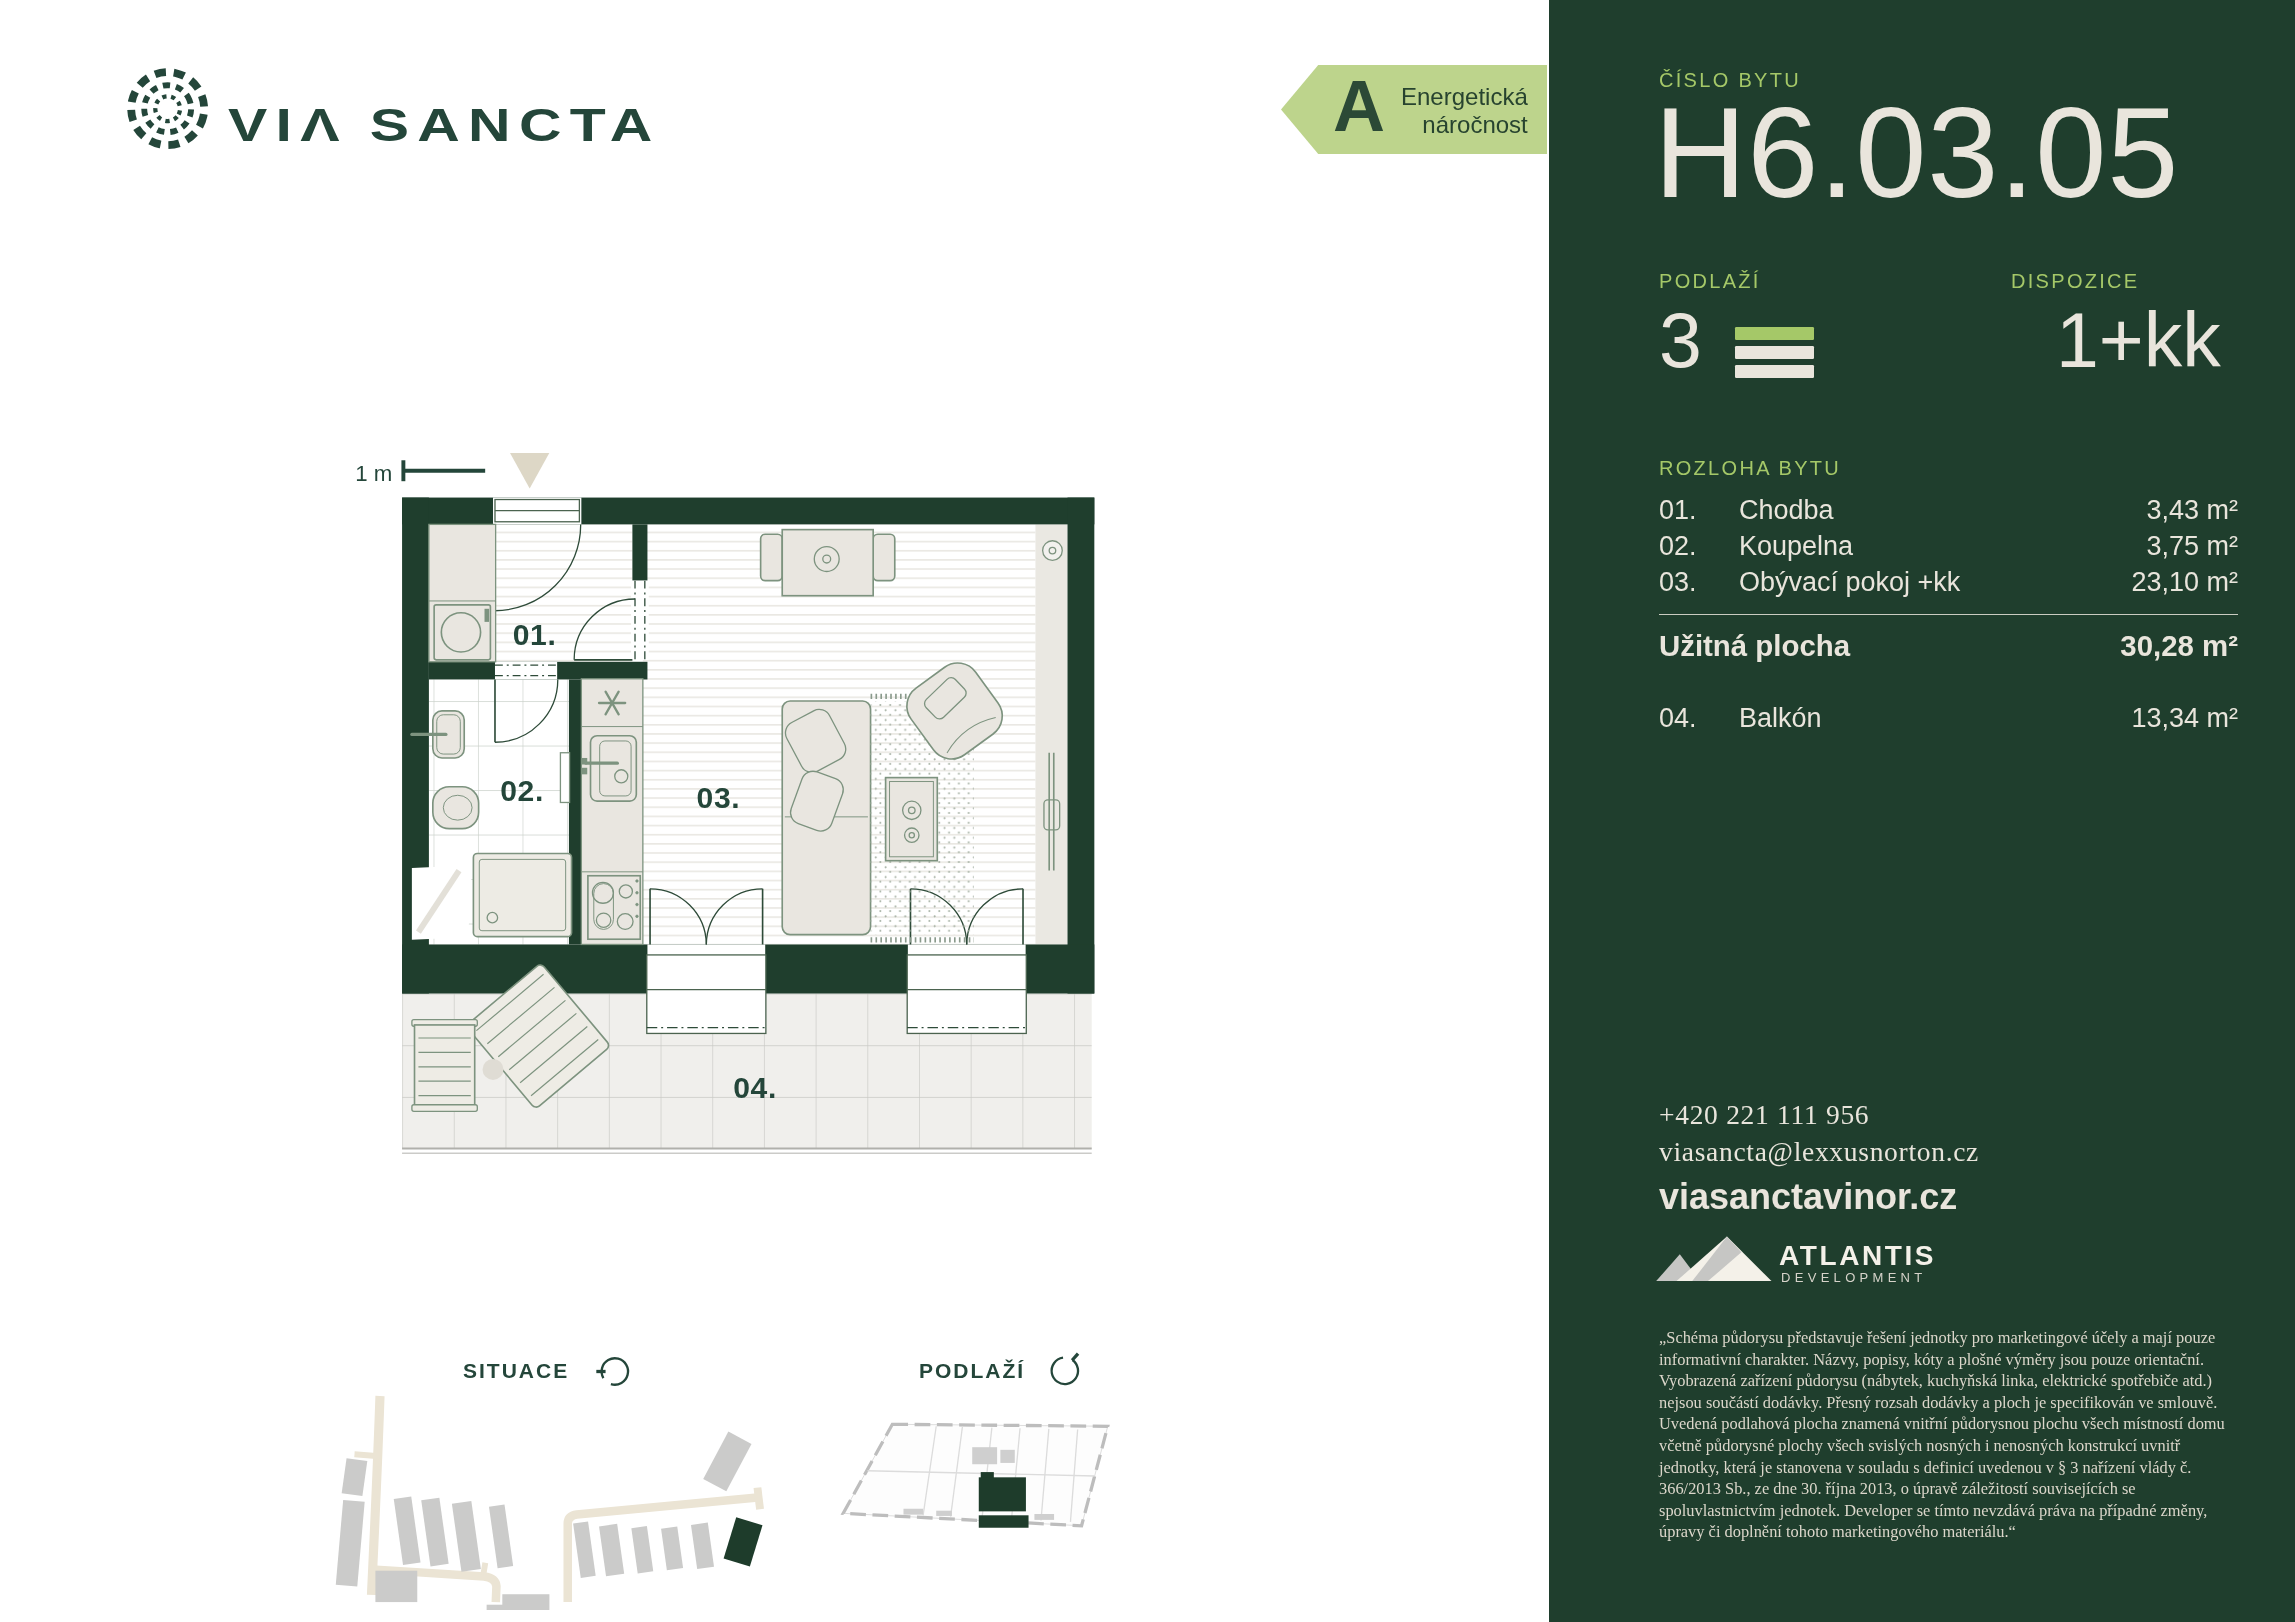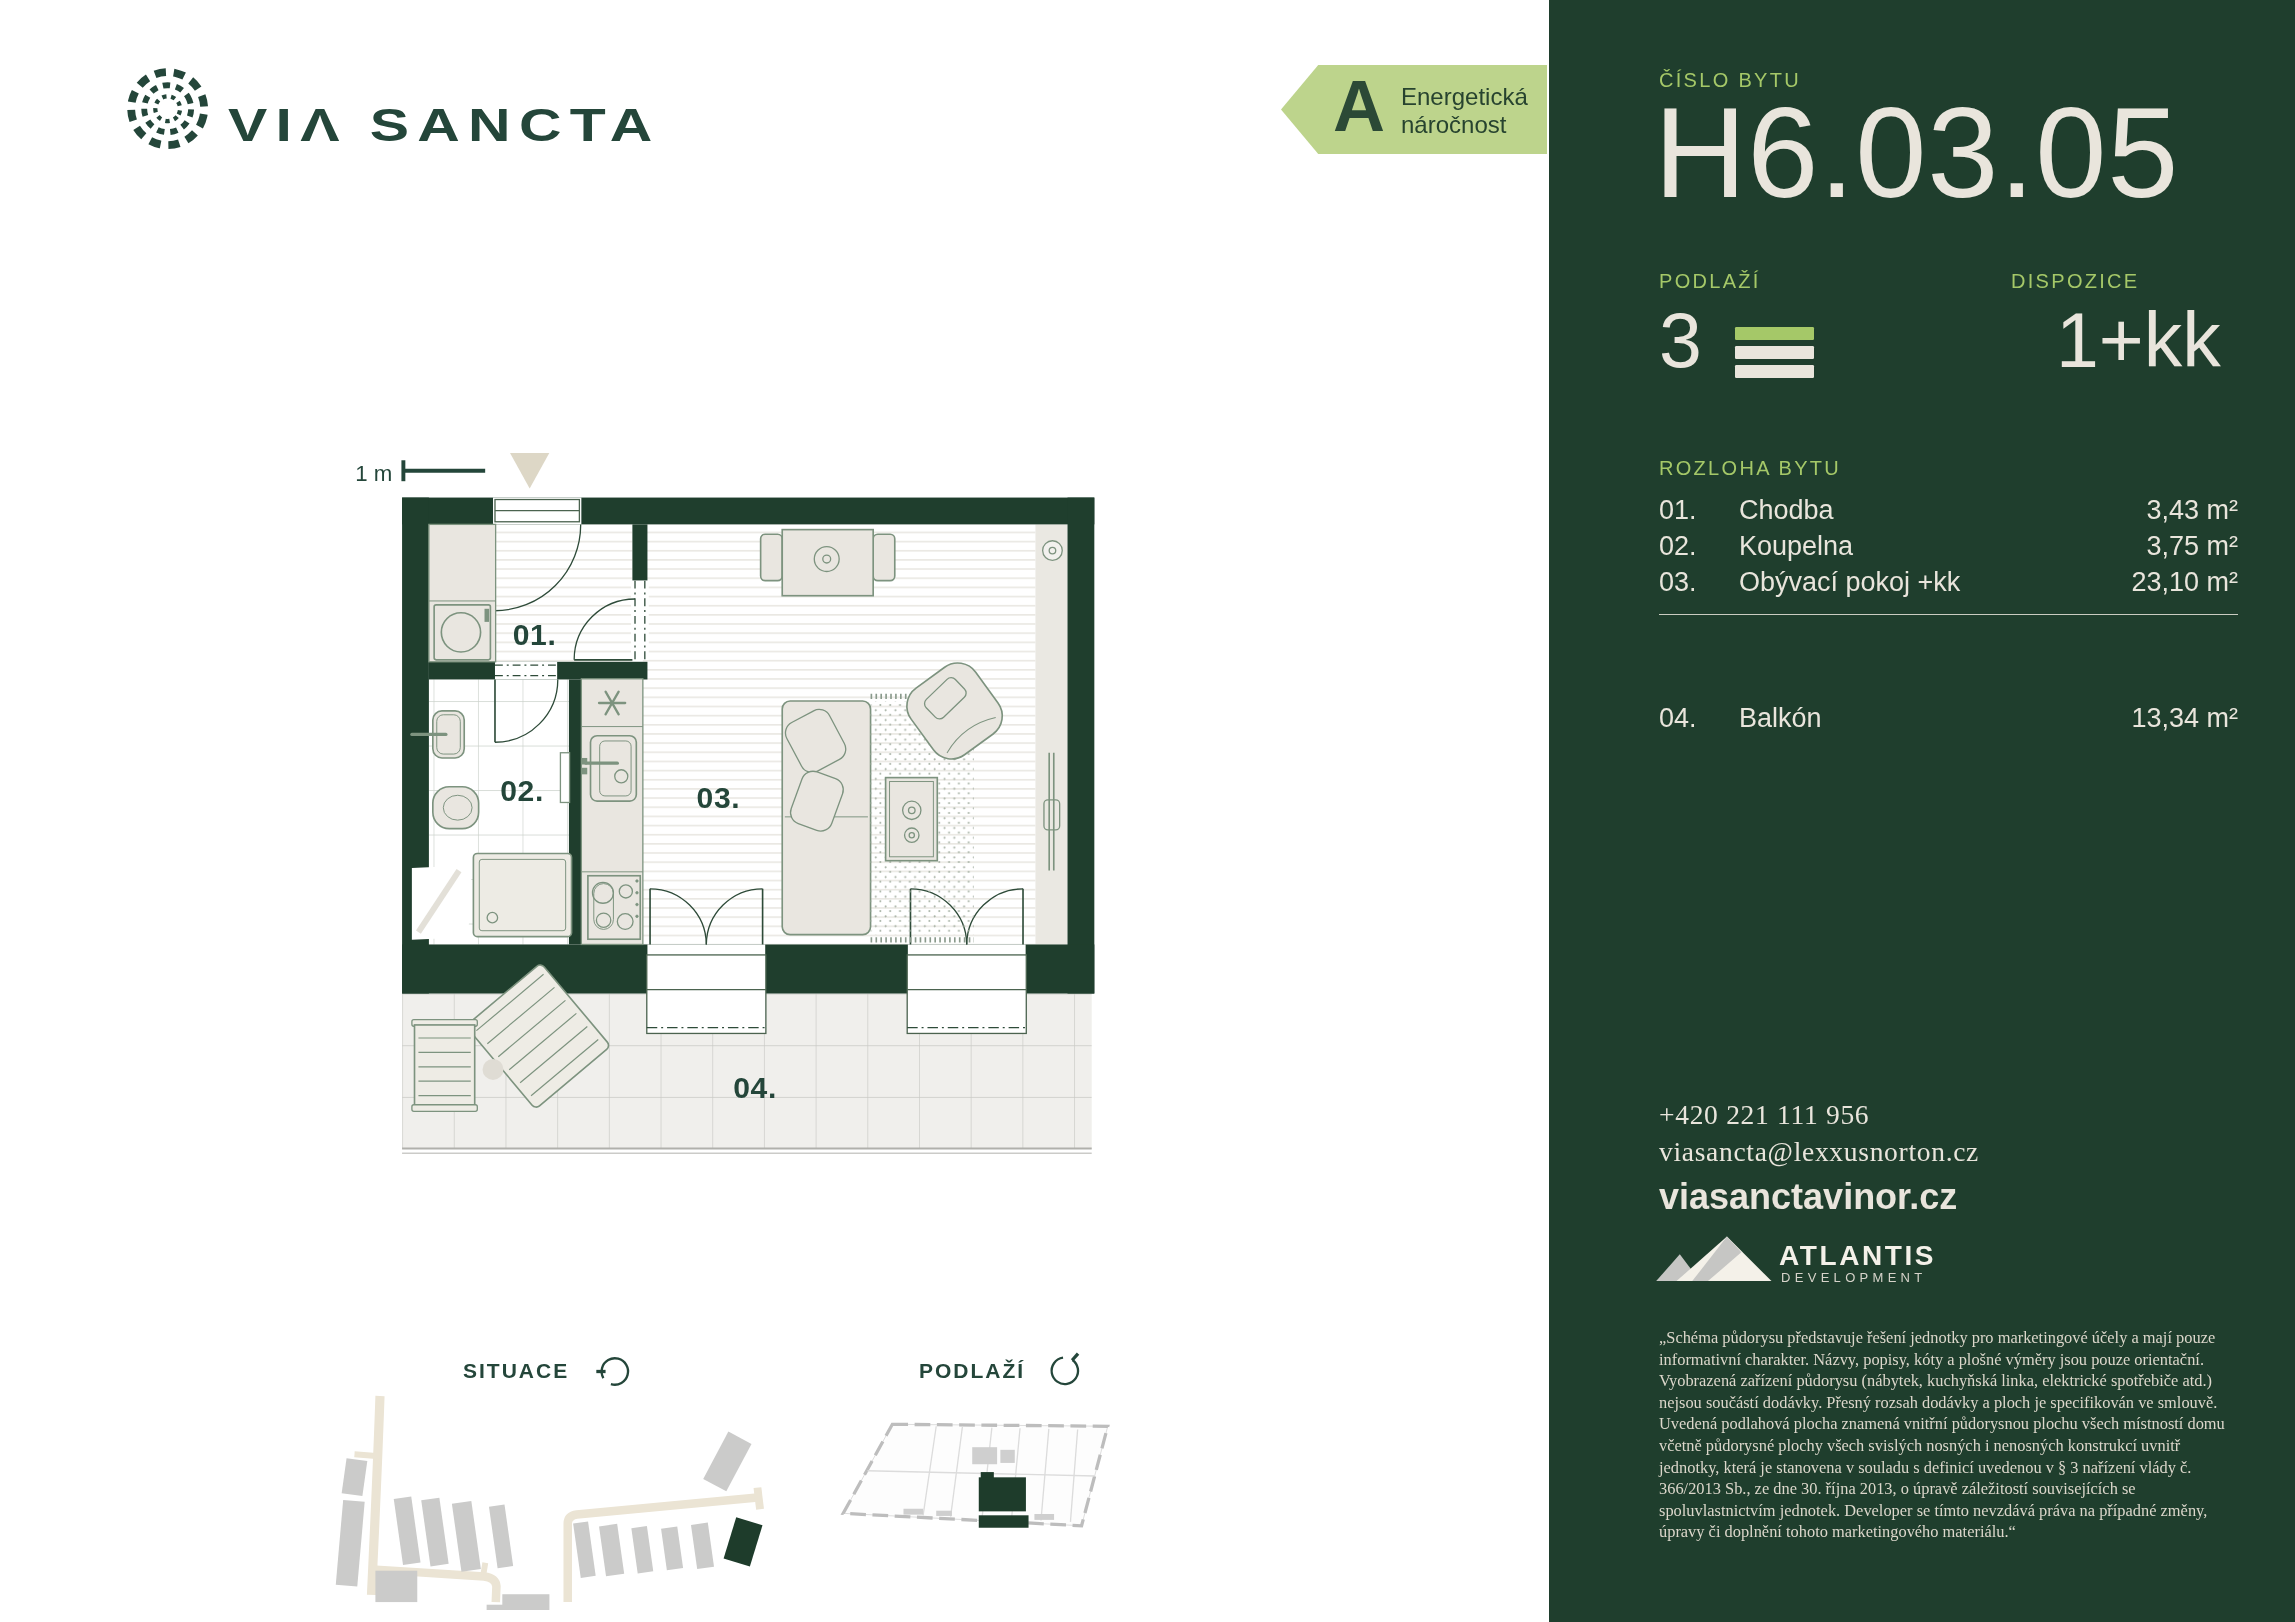--- a/index.html
+++ b/index.html
@@ -6,21 +6,21 @@
   #page{position:relative;width:2295px;height:1623px;background:#ffffff;overflow:hidden;
         font-family:"Liberation Sans","DejaVu Sans",sans-serif;}
   .abs{position:absolute;}
   
   .logo-text{left:228px;top:98px;font-size:46px;font-weight:600;color:#24463a;
              letter-spacing:6.5px;transform:scaleX(1.28);transform-origin:left top;white-space:nowrap;}
   .logo-text .w2{margin-left:17px;}
   .badge{left:1281px;top:65px;width:266px;height:89px;background:#bdd48c;
          clip-path:polygon(0 50%,14% 0,100% 0,100% 100%,14% 100%);}
   .badge-grade{position:absolute;left:52px;top:-2.6px;font-size:72px;font-weight:700;color:#2b4936;line-height:89px;}
-  .badge-label{position:absolute;left:120px;top:17.7px;font-size:24px;line-height:28px;font-weight:500;color:#27432f;}
+  .badge-label{position:absolute;left:120px;top:17.7px;font-size:24px;line-height:28px;font-weight:500;color:#27432f;text-align:right;}
   .mini-label{font-size:21px;font-weight:700;letter-spacing:2px;color:#24463a;}
   
   .panel{left:1549px;top:0;width:747px;height:1623px;background:#1f3e2d;}
   .lbl{position:absolute;font-size:20px;font-weight:400;letter-spacing:2.3px;color:#a5c868;white-space:nowrap;}
   .unit-number{position:absolute;left:1654px;top:89px;font-size:128px;font-weight:500;
                letter-spacing:0.7px;line-height:1;color:#e9e5dc;white-space:nowrap;}
   .bigval{position:absolute;font-size:77px;font-weight:500;line-height:1;color:#e9e5dc;white-space:nowrap;}
   .floor-icon{position:absolute;left:1735px;top:327px;width:79px;}
   .floor-icon div{width:79px;height:13px;margin-bottom:5.9px;border-radius:1.3px;background:#e9e5dc;}
   .floor-icon div.active{background:#a5c868;}
@@ -381,20 +381,24 @@
     <span class="val">3,75 m²</span>
   </div>
   <div class="row" style="top:567px;">
     <span class="no">03.</span>
     <span class="nm">Obývací pokoj +kk</span>
     <span class="val">23,10 m²</span>
   </div>
 
   <div class="divider"></div>
 
+  <div class="total" style="top:629px;">
+    <span>Užitná plocha</span>
+    <span class="val">30,28 m²</span>
+  </div>
   <div class="row" style="top:703px;">
     <span class="no">04.</span>
     <span class="nm">Balkón</span>
     <span class="val">13,34 m²</span>
   </div>
 
   <div class="contact serif" style="top:1099px;">+420 221 111 956</div>
   <div class="contact serif" style="top:1136px;">viasancta@lexxusnorton.cz</div>
   <div class="web">viasanctavinor.cz</div>
 

